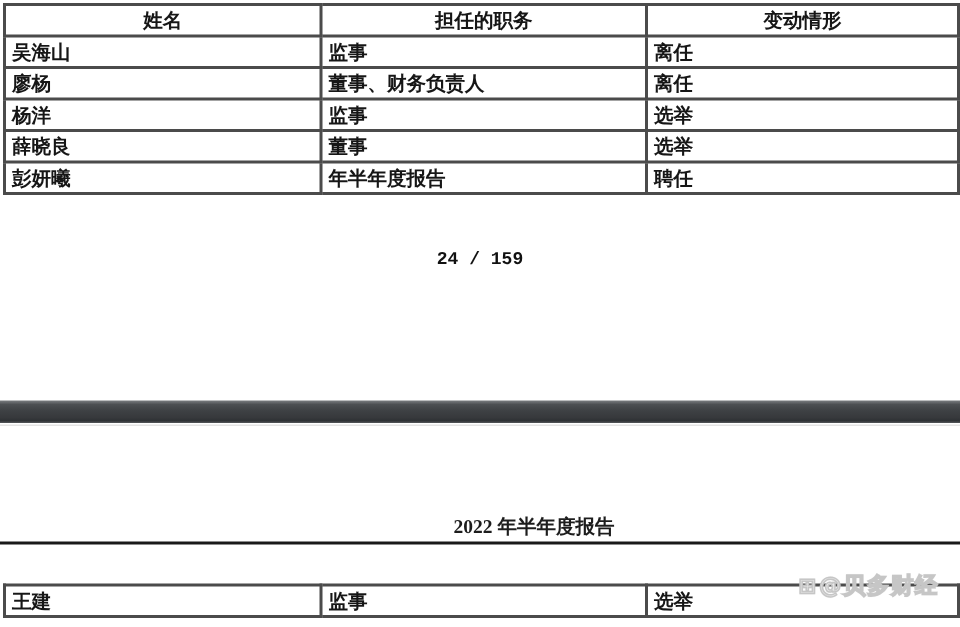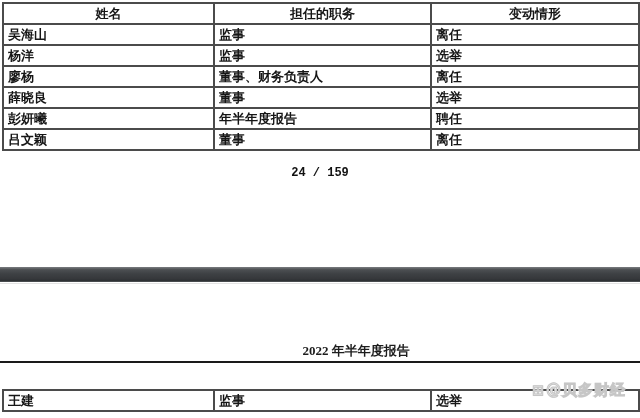--- a/index.html
+++ b/index.html
@@ -130,43 +130,38 @@
         <th>变动情形</th>
       </tr>
     </thead>
     <tbody>
       <tr>
         <td>吴海山</td>
         <td>监事</td>
         <td>离任</td>
       </tr>
       <tr>
+        <td>廖杨</td>
+        <td>董事、财务负责人</td>
+        <td>离任</td>
+      </tr>
+      <tr>
         <td>杨洋</td>
         <td>监事</td>
         <td>选举</td>
-      </tr>
-      <tr>
-        <td>廖杨</td>
-        <td>董事、财务负责人</td>
-        <td>离任</td>
       </tr>
       <tr>
         <td>薛晓良</td>
         <td>董事</td>
         <td>选举</td>
       </tr>
       <tr>
         <td>彭妍曦</td>
         <td>年半年度报告</td>
         <td>聘任</td>
-      </tr>
-      <tr>
-        <td>吕文颖</td>
-        <td>董事</td>
-        <td>离任</td>
       </tr>
     </tbody>
   </table>
 
   <div class="pagenum">24 / 159</div>
 
   <div class="pagebar"></div>
   <div class="pagebar-shadow"></div>
 
   <div class="report-header">2022 年半年度报告</div>

